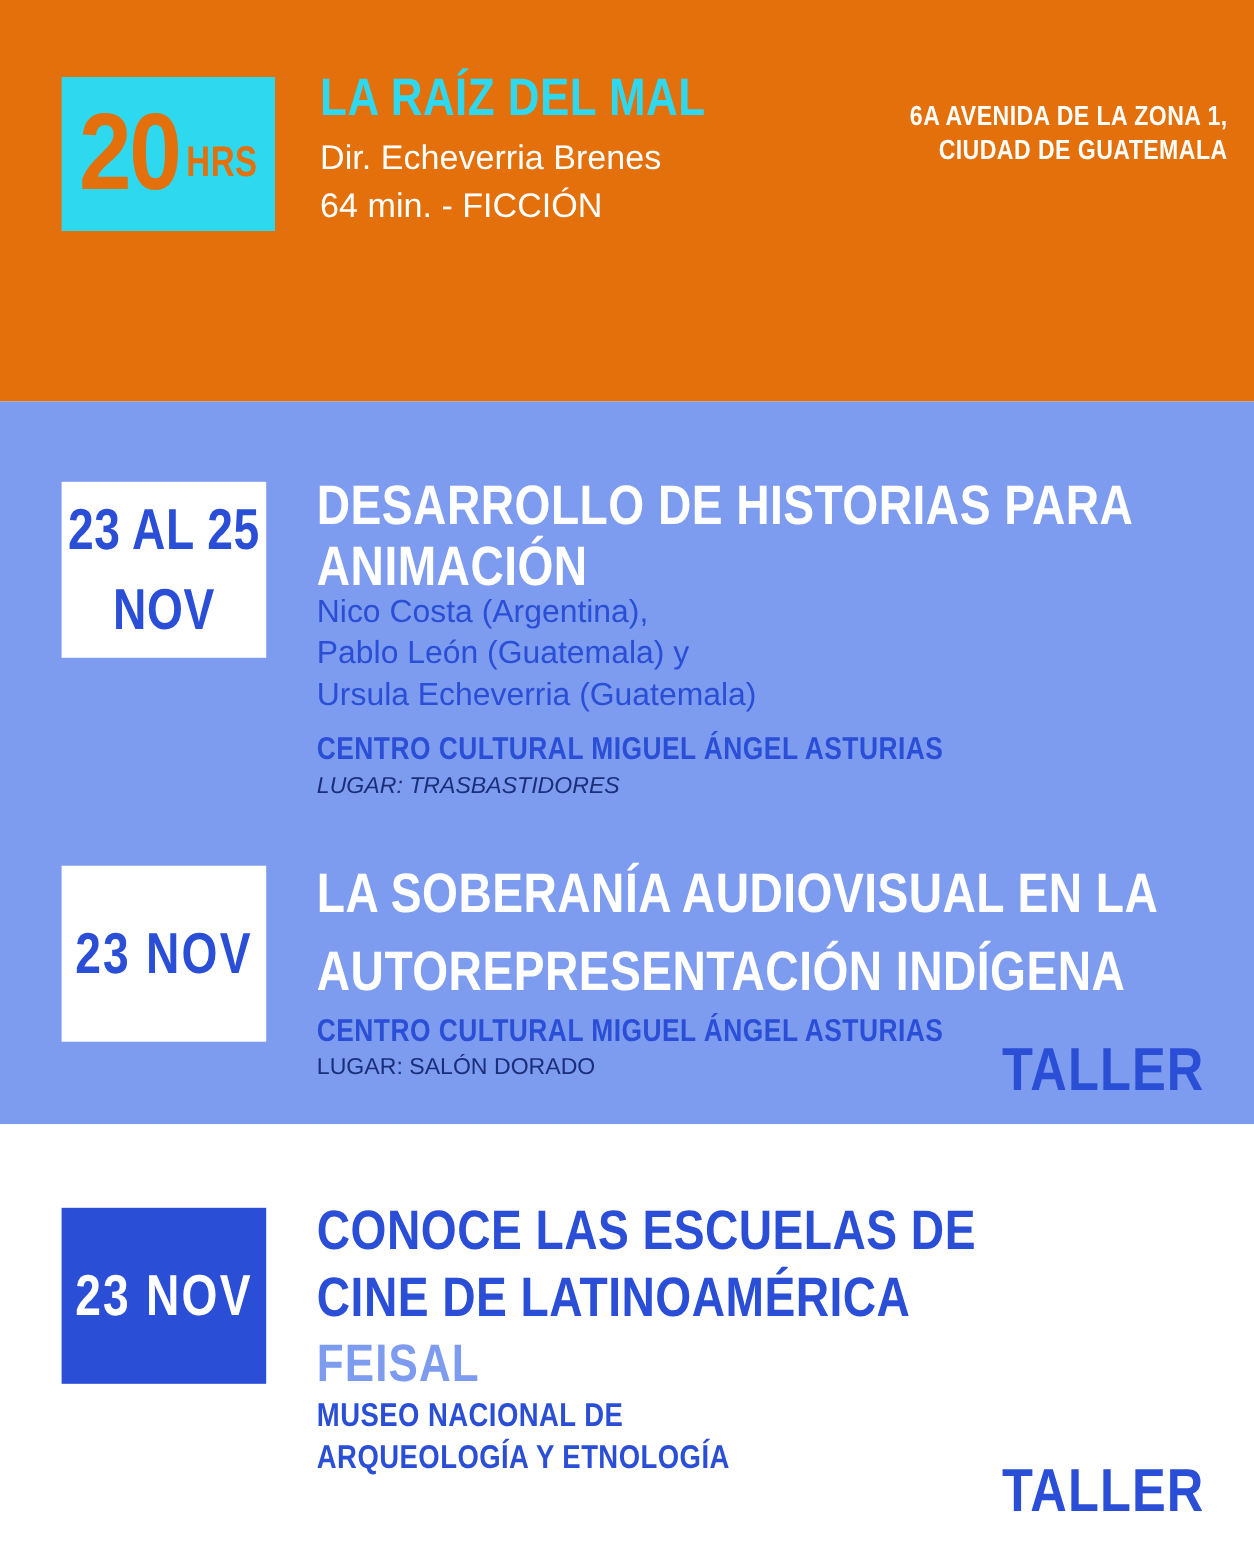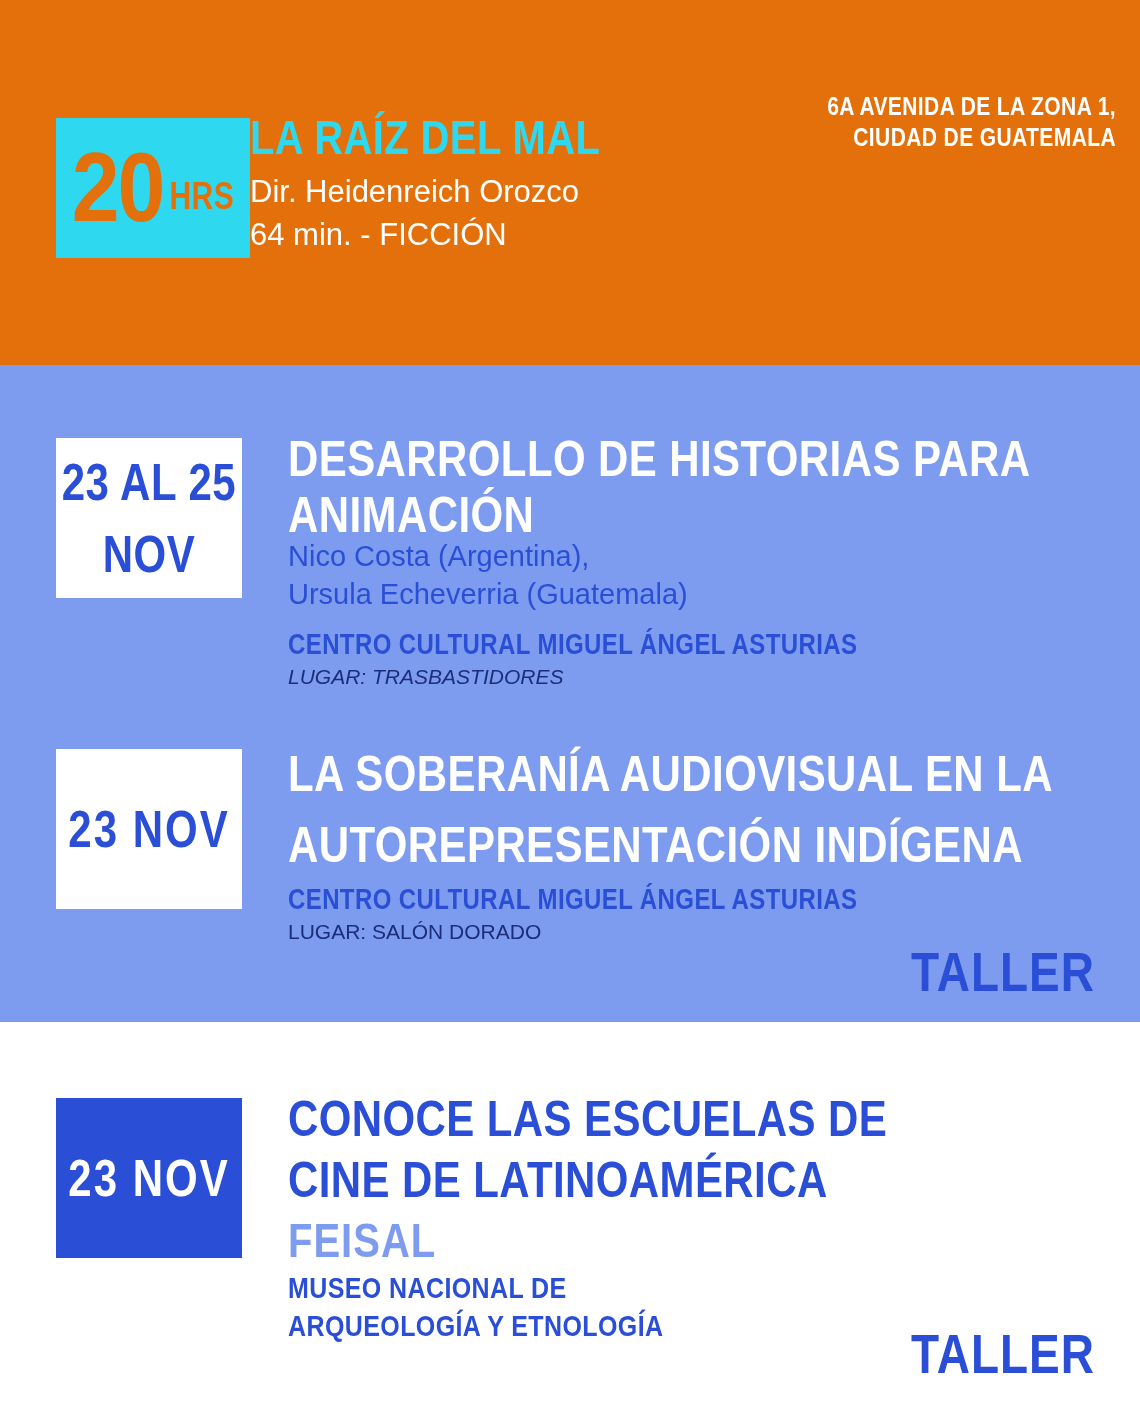--- a/index.html
+++ b/index.html
@@ -208,31 +208,31 @@
     color: #2a4fd6;
     line-height: 1.18;
   }
 </style>
 </head>
 <body>
 
 <div class="poster">
 
   <div class="band band-orange" style="height:365px;">
-    <div class="row" style="padding-top:118px; padding-left:56px;">
+    <div class="row" style="padding-top:70px; padding-left:56px;">
 
       <div class="chip chip-cyan chip-20" style="width:194px;height:140px;">
         <span class="num">20</span>
         <span class="hrs">HRS</span>
       </div>
 
-      <div class="content" style="margin-top:-5px;">
+      <div class="content" style="margin-left:41px; margin-top:-5px;">
         <div class="cond film-title">LA RAÍZ DEL MAL</div>
         <div class="film-meta" style="margin-top:-8px;">
-          <div>Dir. Heidenreich Orozco</div>
+          <div>Dir. Echeverria Brenes</div>
           <div>64 min. - FICCIÓN</div>
         </div>
       </div>
     </div>
 
     <div class="address">
       <div>6A AVENIDA DE LA ZONA 1,</div>
       <div>CIUDAD DE GUATEMALA</div>
     </div>
   </div>
@@ -242,20 +242,21 @@
     <div class="row" style="padding-top:73px; padding-left:56px;">
       <div class="chip chip-white chip-dates" style="width:186px;height:160px;">
         <span class="chip-line d1">23 AL 25</span>
         <span class="chip-line d2">NOV</span>
       </div>
 
       <div class="content" style="margin-left:46px; margin-top:-6px;">
         <div class="cond ws-title">DESARROLLO DE HISTORIAS PARA ANIMACIÓN</div>
         <div class="ws-people" style="margin-top:14px;">
           <div>Nico Costa (Argentina),</div>
+          <div>Pablo León (Guatemala) y</div>
           <div>Ursula Echeverria (Guatemala)</div>
         </div>
         <div class="cond ws-venue" style="margin-top:14px;">CENTRO CULTURAL MIGUEL ÁNGEL ASTURIAS</div>
         <div class="ws-place" style="margin-top:10px;font-style:italic;">LUGAR: TRASBASTIDORES</div>
       </div>
     </div>
 
     <div class="row" style="padding-top:60px; padding-left:56px;">
       <div class="chip chip-white chip-single" style="width:186px;height:160px;">
         <span class="chip-line d1">23  NOV</span>

